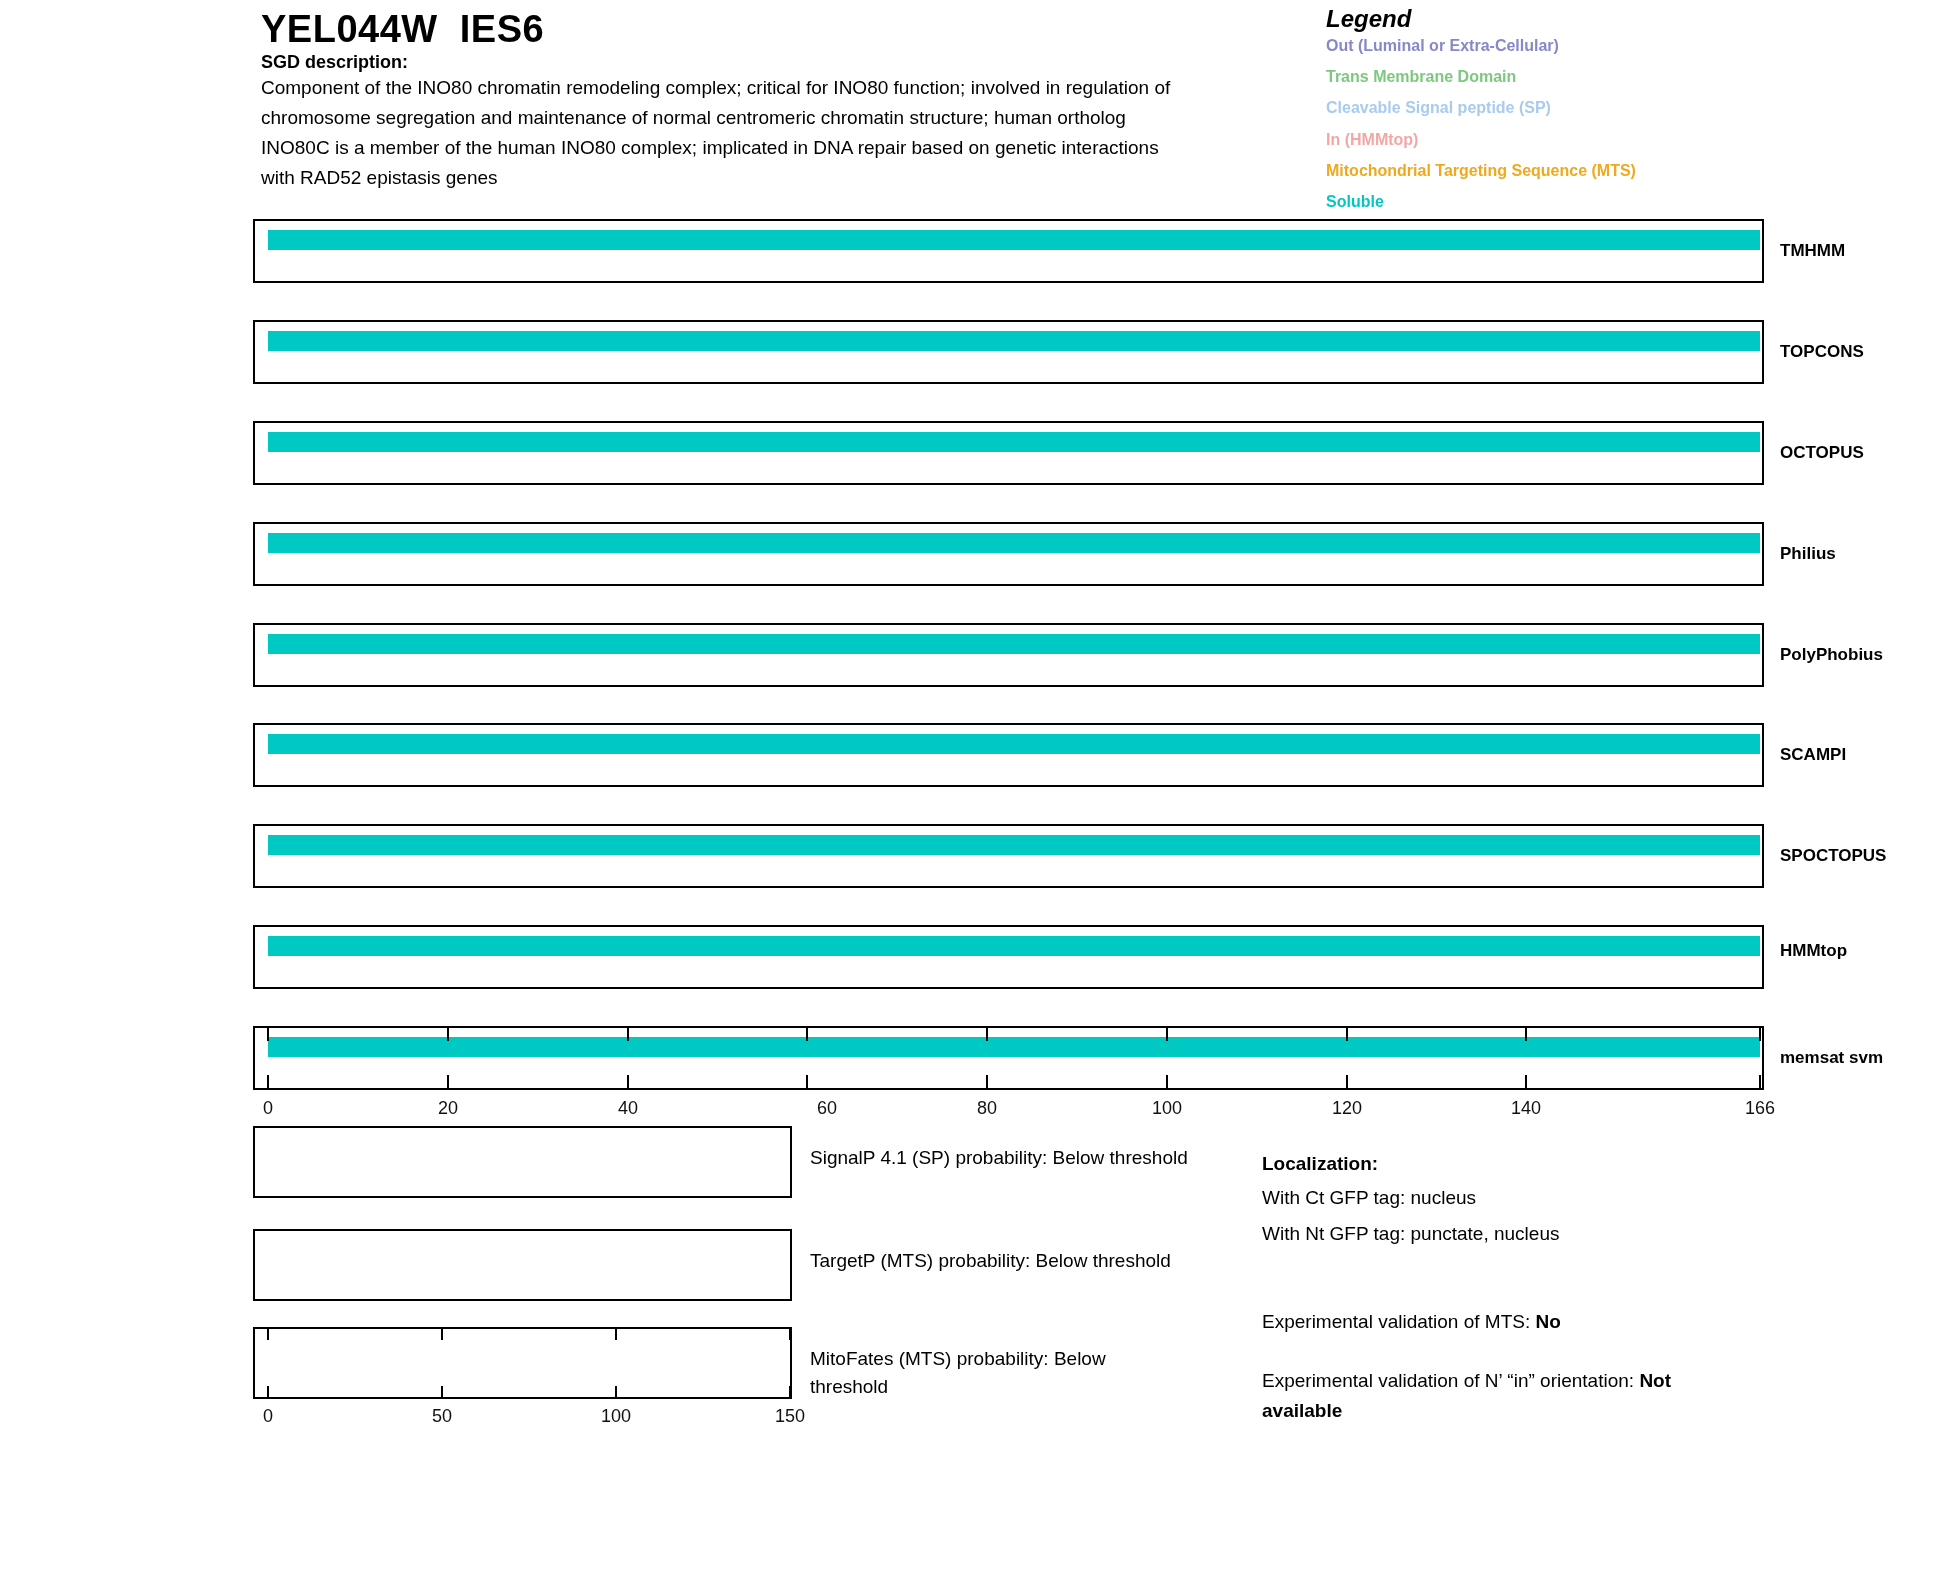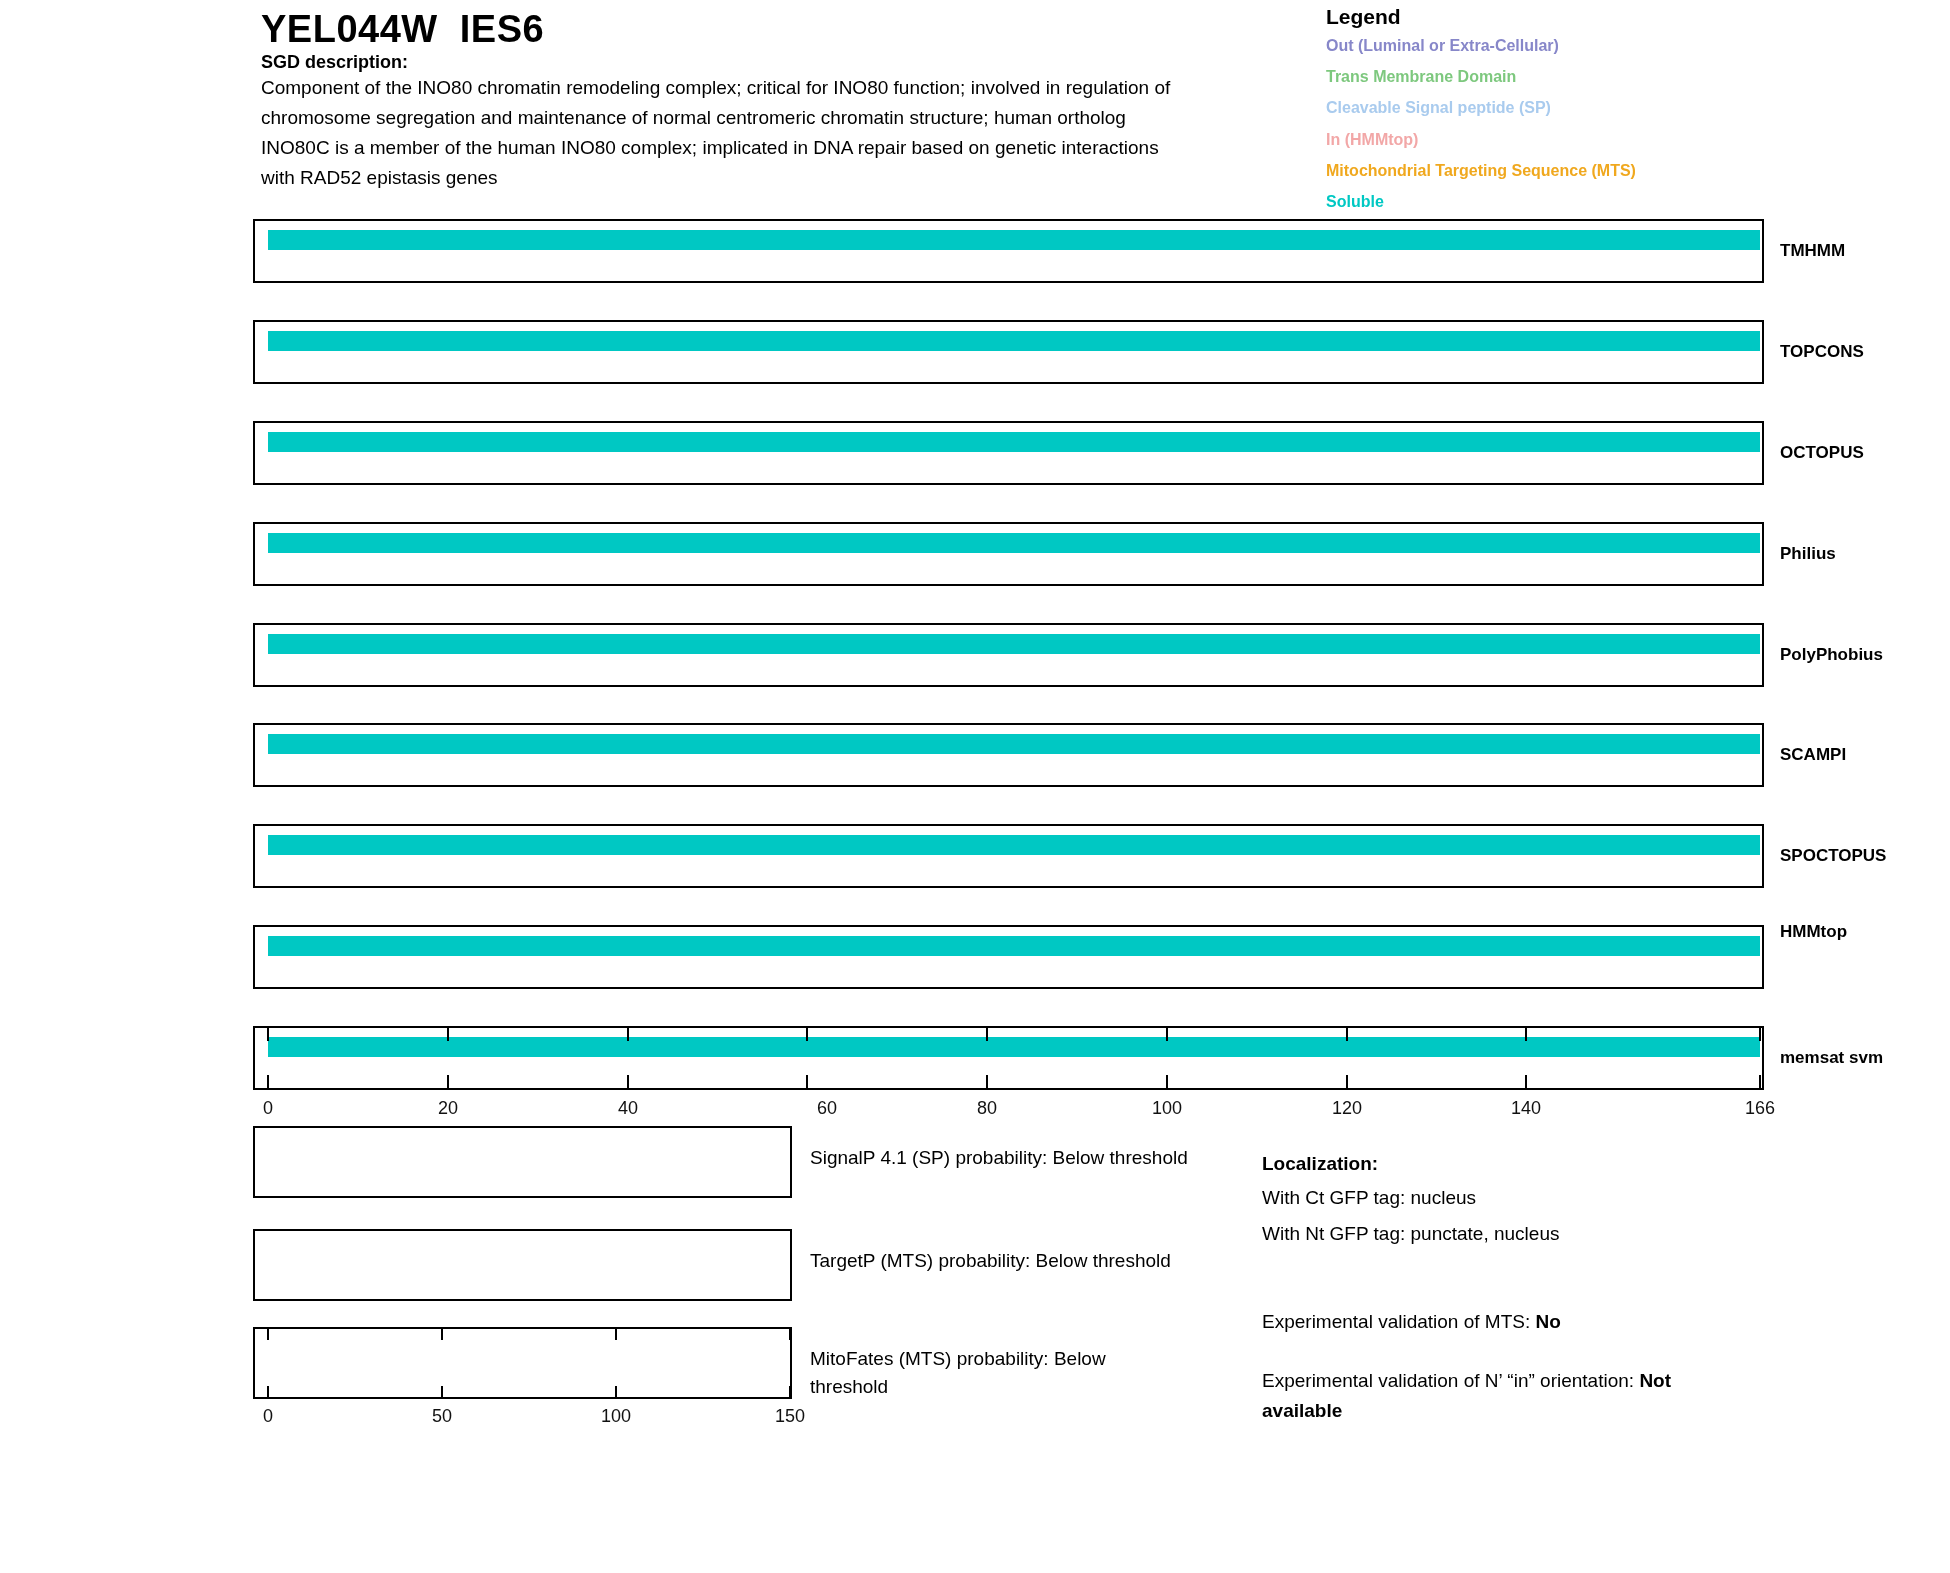--- a/index.html
+++ b/index.html
@@ -2,21 +2,21 @@
 <html><head>
 <meta charset="utf-8">
 <style>
   html,body{margin:0;padding:0;background:#ffffff;}
   #figure{position:relative;width:1950px;height:1573px;background:#fff;
           font-family:"Liberation Sans", sans-serif;color:#000;overflow:hidden;}
   .abs{position:absolute;}
   .page-title{font-size:38px;font-weight:bold;white-space:pre;letter-spacing:0.5px;}
   .sgd-label{font-size:18px;font-weight:bold;}
   .sgd-desc{font-size:19px;line-height:30px;white-space:pre-line;}
-  .legend-title{font-size:21px;font-weight:bold;}
+  .legend-title{font-size:24px;font-weight:bold;font-style:italic;}
   .legend-item{font-size:16px;font-weight:bold;white-space:nowrap;}
   .track-box{border:2px solid #000;box-sizing:border-box;background:#fff;}
   .track-bar{position:absolute;}
   .track-label{font-size:17px;font-weight:bold;white-space:nowrap;}
   .tick{position:absolute;width:2px;background:#000;}
   .tick-label{position:absolute;font-size:18px;color:#111;text-align:center;width:60px;}
   .caption{font-size:19px;line-height:28px;color:#000;}
   .info-line{font-size:19px;line-height:30px;}
   .bold{font-weight:bold;}
 </style>
@@ -61,21 +61,21 @@
       <div class="track-bar abs" style="left: 268px; top: 634px; width: 1492px; height: 20px; background: rgb(0, 200, 195);"></div>
       <div class="track-label abs" style="left: 1780px; top: 623px; height: 64px; line-height: 64px;">PolyPhobius</div>
       <div class="track-box abs" style="left: 253px; top: 723px; width: 1511px; height: 64px;"></div>
       <div class="track-bar abs" style="left: 268px; top: 734px; width: 1492px; height: 20px; background: rgb(0, 200, 195);"></div>
       <div class="track-label abs" style="left: 1780px; top: 723px; height: 64px; line-height: 64px;">SCAMPI</div>
       <div class="track-box abs" style="left: 253px; top: 824px; width: 1511px; height: 64px;"></div>
       <div class="track-bar abs" style="left: 268px; top: 835px; width: 1492px; height: 20px; background: rgb(0, 200, 195);"></div>
       <div class="track-label abs" style="left: 1780px; top: 824px; height: 64px; line-height: 64px;">SPOCTOPUS</div>
       <div class="track-box abs" style="left: 253px; top: 925px; width: 1511px; height: 64px;"></div>
       <div class="track-bar abs" style="left: 268px; top: 936px; width: 1492px; height: 20px; background: rgb(0, 200, 195);"></div>
-      <div class="track-label abs" style="left: 1780px; top: 900px; height: 64px; line-height: 64px;">HMMtop</div>
+      <div class="track-label abs" style="left: 1780px; top: 919px; height: 64px; line-height: 64px;">HMMtop</div>
       <div class="track-box abs" style="left: 253px; top: 1026px; width: 1511px; height: 64px;"></div>
       <div class="track-bar abs" style="left: 268px; top: 1037px; width: 1492px; height: 20px; background: rgb(0, 200, 195);"></div>
       <div class="track-label abs" style="left: 1780px; top: 1026px; height: 64px; line-height: 64px;">memsat svm</div>
       <div class="tick abs" style="left: 267px; top: 1028px; height: 13px;"></div>
       <div class="tick abs" style="left: 267px; top: 1075px; height: 13px;"></div>
       <div class="tick-label abs" style="left: 238px; top: 1098px;">0</div>
       <div class="tick abs" style="left: 447px; top: 1028px; height: 13px;"></div>
       <div class="tick abs" style="left: 447px; top: 1075px; height: 13px;"></div>
       <div class="tick-label abs" style="left: 418px; top: 1098px;">20</div>
       <div class="tick abs" style="left: 627px; top: 1028px; height: 13px;"></div>

